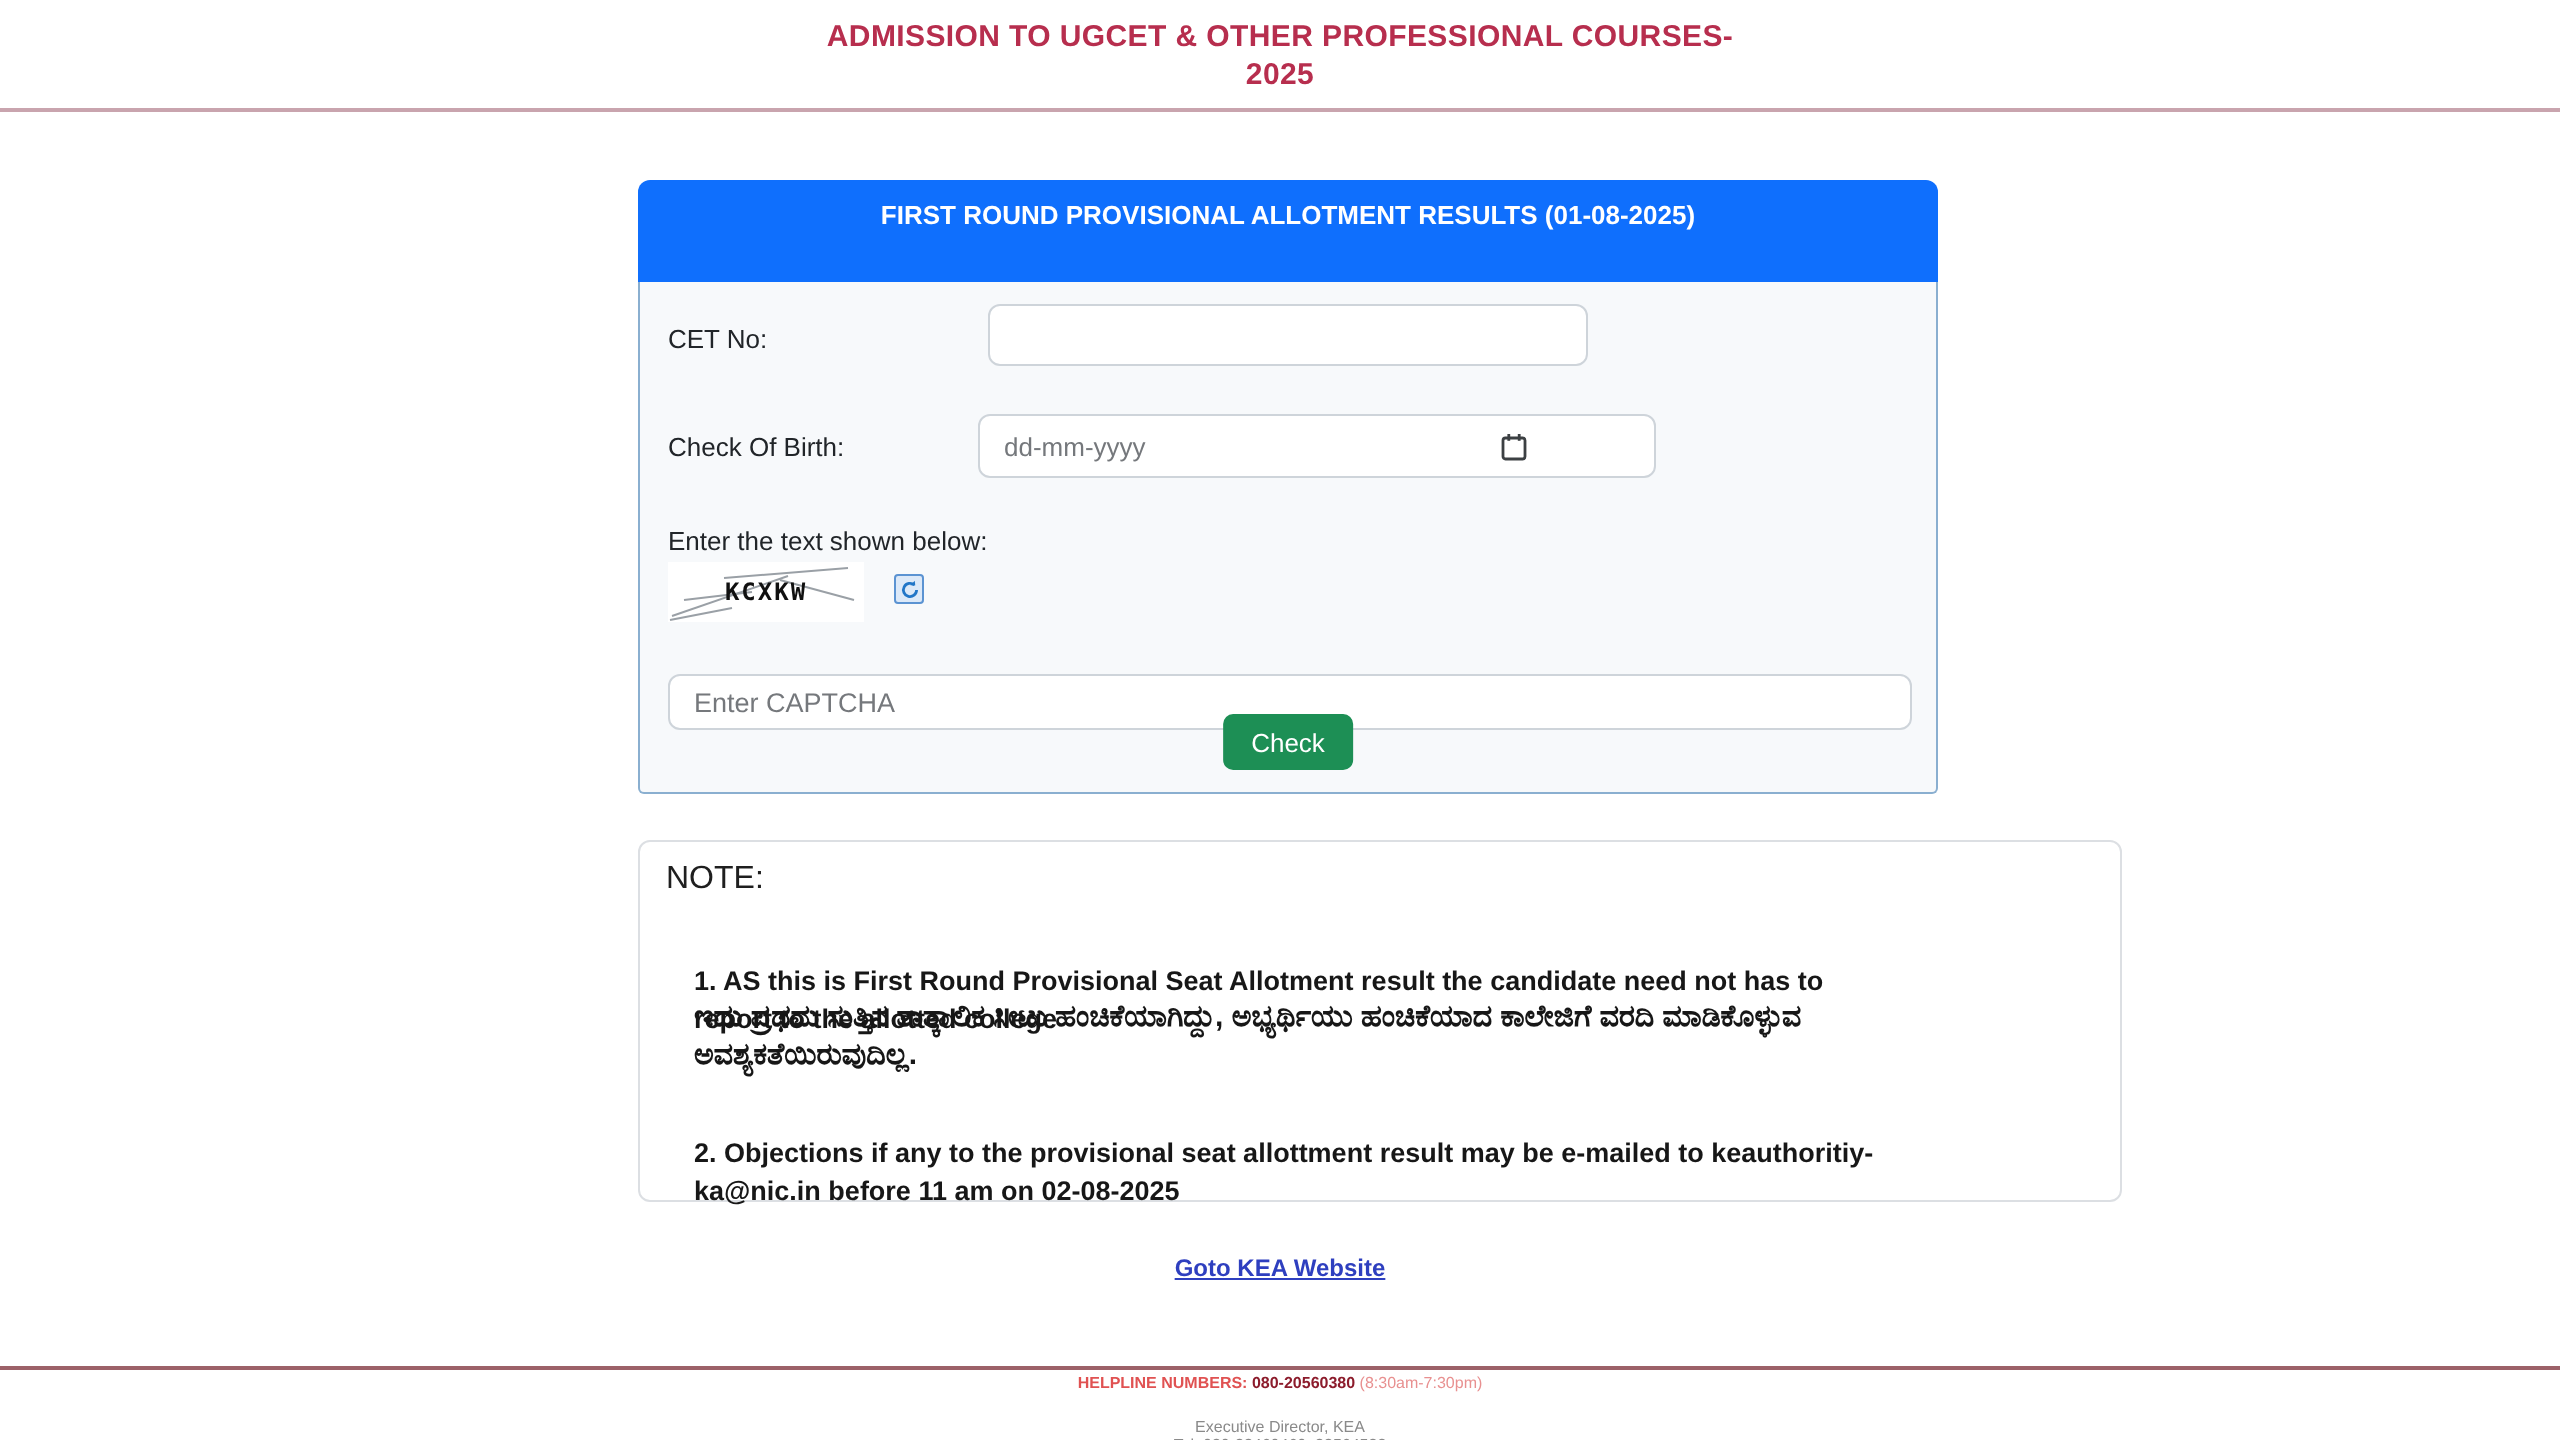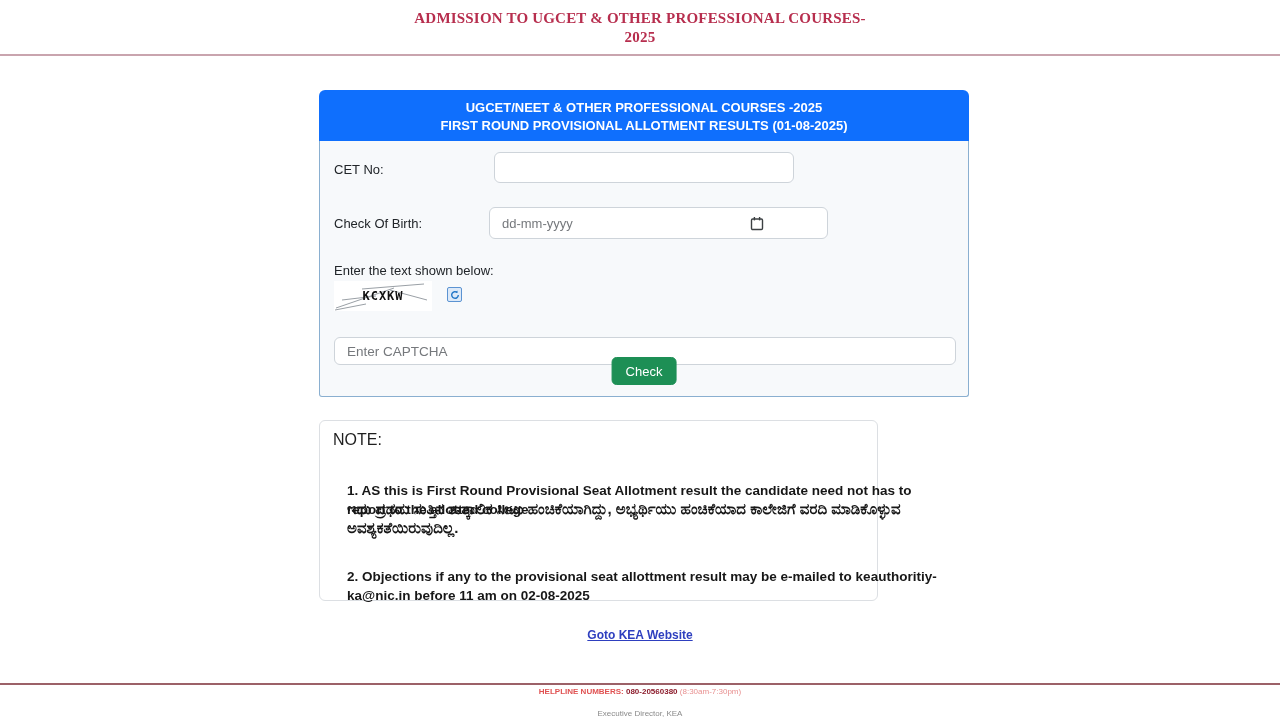--- a/index.html
+++ b/index.html
@@ -5,21 +5,21 @@
   * { margin:0; padding:0; box-sizing:border-box; }
   html,body { background:#fff; }
   .page {
     position:relative; width:1280px; height:720px; overflow:hidden;
     background:#fff; font-family:"Liberation Sans", sans-serif;
   }
 
   
   .site-header {
     position:absolute; left:0; top:0; width:1280px; height:56px;
-    background:#fff; border-bottom:2px solid var(--header-border,#c9a4ae);font-family:Liberation Serif, serif;
+    background:#fff; border-bottom:2px solid var(--header-border,#c9a4ae);
   }
   .site-title {
     width:520px; margin:0 auto; padding-top:9px; text-align:center;
     font-size:15px; font-weight:bold; line-height:19px;
     color:var(--title-red,#b72e4e); letter-spacing:.2px;
   }
 
   
   .form-card { position:absolute; left:319px; top:90px; width:650px; }
   .card-header {
@@ -61,21 +61,21 @@
   .check-btn {
     position:absolute; left:50%; transform:translateX(-50%); top:216px;
     height:28px; padding:0 13px; background:var(--button-green,#1d8f55);
     border:1px solid var(--button-green,#1d8f55); border-radius:5px;
     color:#fff; font-family:"Liberation Sans",sans-serif;
     font-size:13px; cursor:pointer;
   }
 
   
   .note-card {
-    position:absolute; left:319px; top:420px; width:559px; height:181px;
+    position:absolute; left:319px; top:420px; width:742px; height:181px;
     background:#fff; border:1px solid var(--note-border,#dcdfe3); border-radius:6px;
   }
   .note-heading { position:absolute; left:13px; top:10px; font-size:16px; color:#1f1f1f; }
   .note-item { position:absolute; width:600px; font-weight:bold; color:#171717;margin-top:20px; }
   .note-item-1 { left:27px; top:41px; font-size:13.5px; line-height:18.5px; }
   .note-item-1-kn { left:27px; top:78px; font-size:15px; line-height:19px; font-weight:bold; width:600px; position:absolute; color:#171717; }
   .note-item-2 { left:27px; top:127px; font-size:13.5px; line-height:18.5px; }
 
   
   .kea-link-wrap { position:absolute; left:0; top:625px; width:1280px; text-align:center; }
@@ -104,21 +104,20 @@
 
   <header class="site-header">
     <div class="site-title">
       <div>ADMISSION TO UGCET &amp; OTHER PROFESSIONAL COURSES-</div>
       <div>2025</div>
     </div>
   </header>
 
   <section class="form-card">
     <div class="card-header">
-      <div>UGCET/NEET &amp; OTHER PROFESSIONAL COURSES -2025</div>
       <div>FIRST ROUND PROVISIONAL ALLOTMENT RESULTS (01-08-2025)</div>
     </div>
     <div class="card-body">
 
       <label class="field-label lbl-cet">CET No:</label>
       <input class="text-input inp-cet" type="text" value="" style="">
 
       <label class="field-label lbl-dob">Check Of Birth:</label>
       <input class="text-input inp-dob" type="text" placeholder="dd-mm-yyyy" style="">
       <span class="cal-icon">

